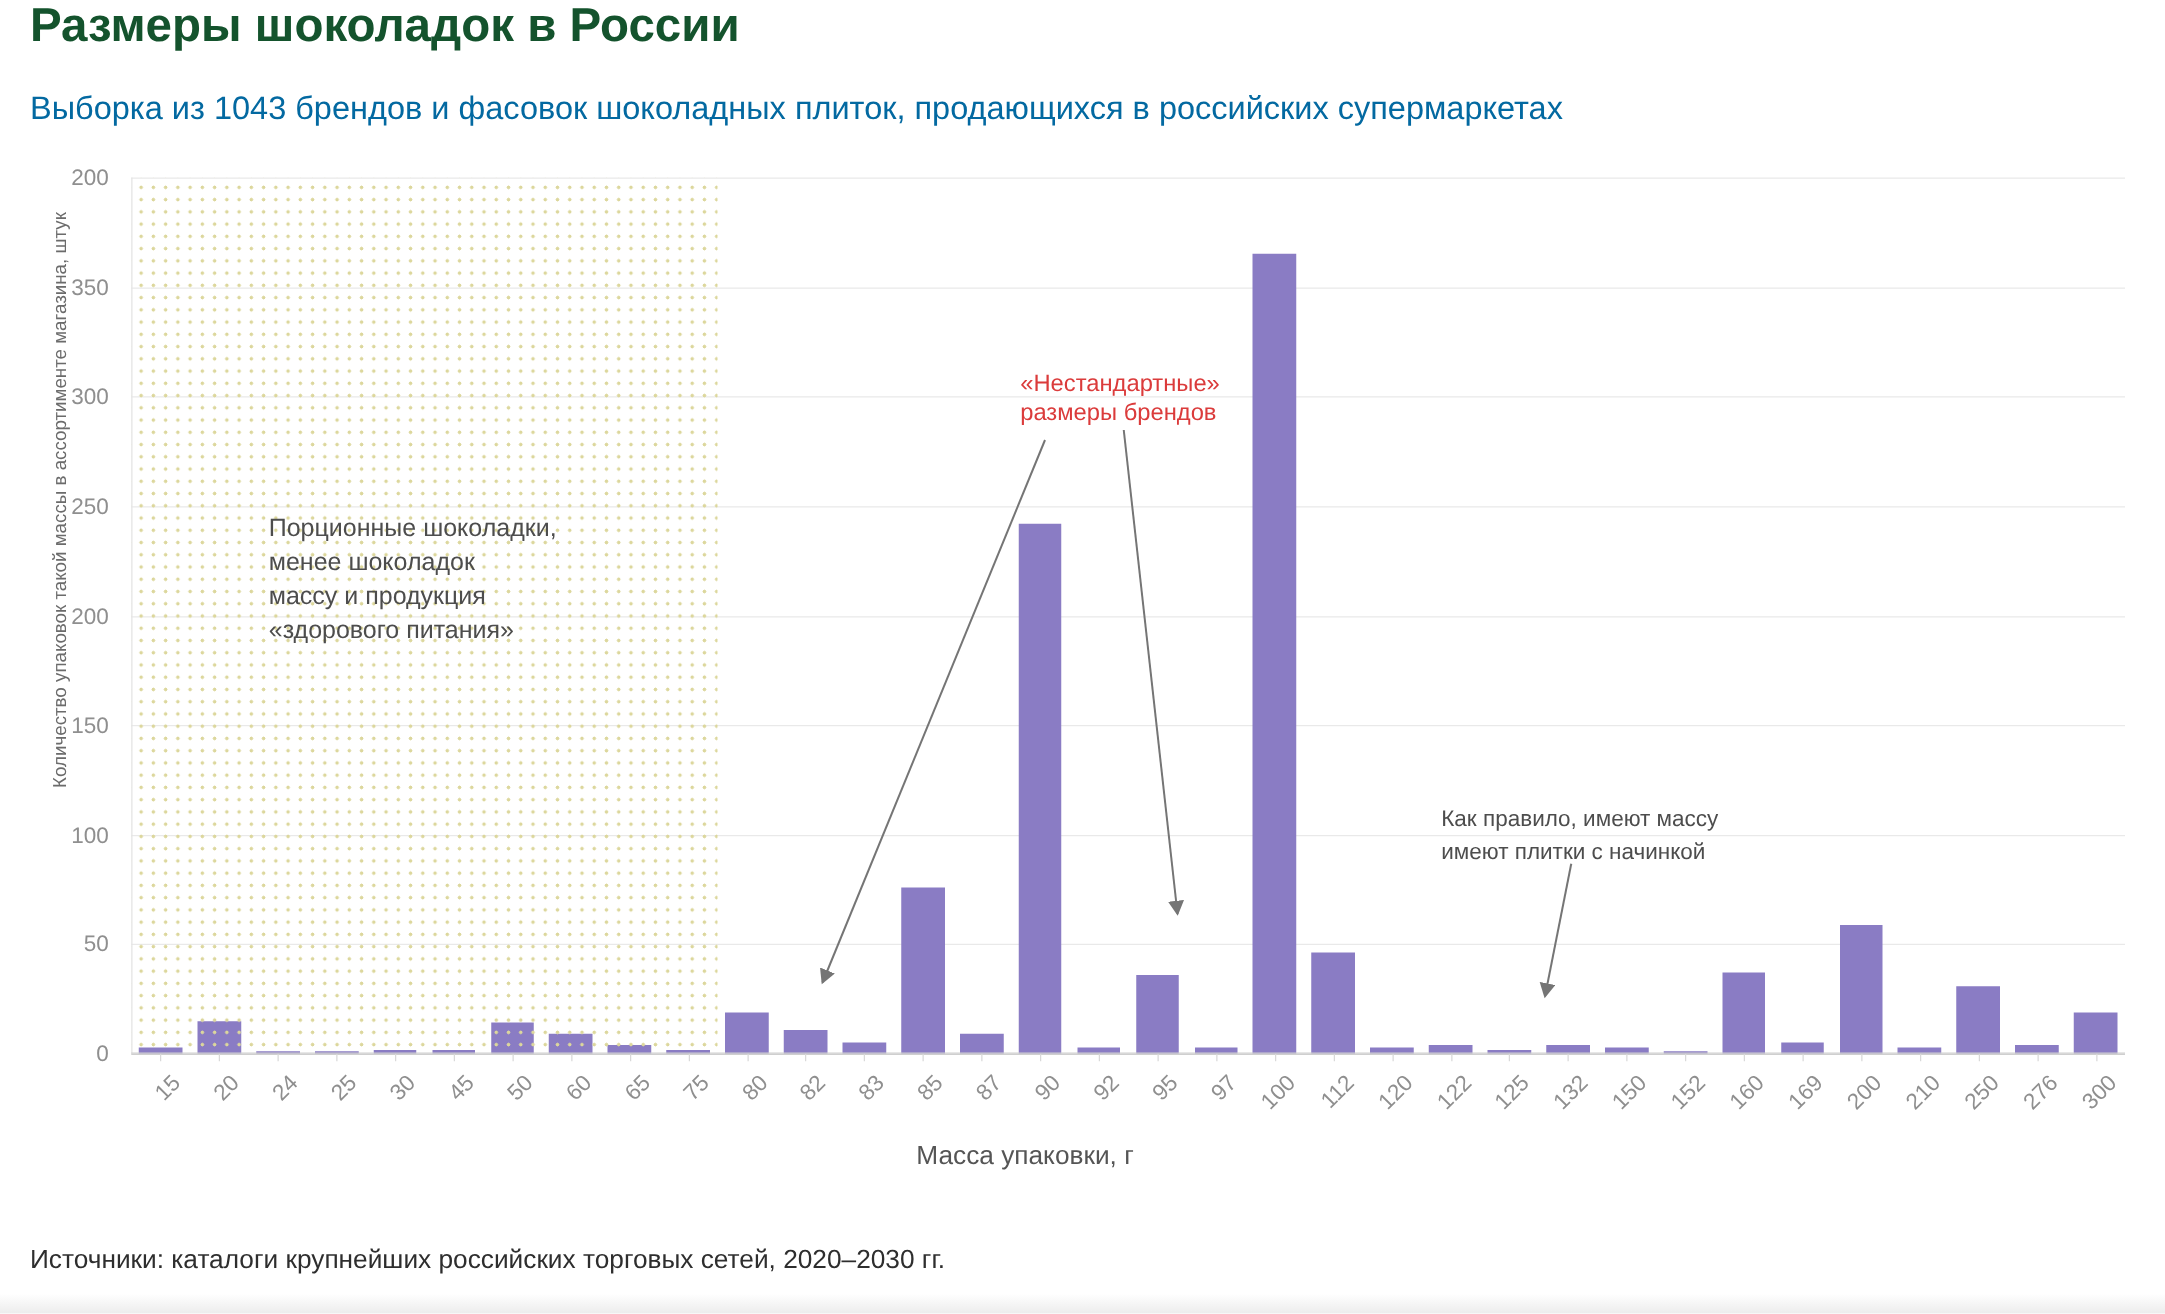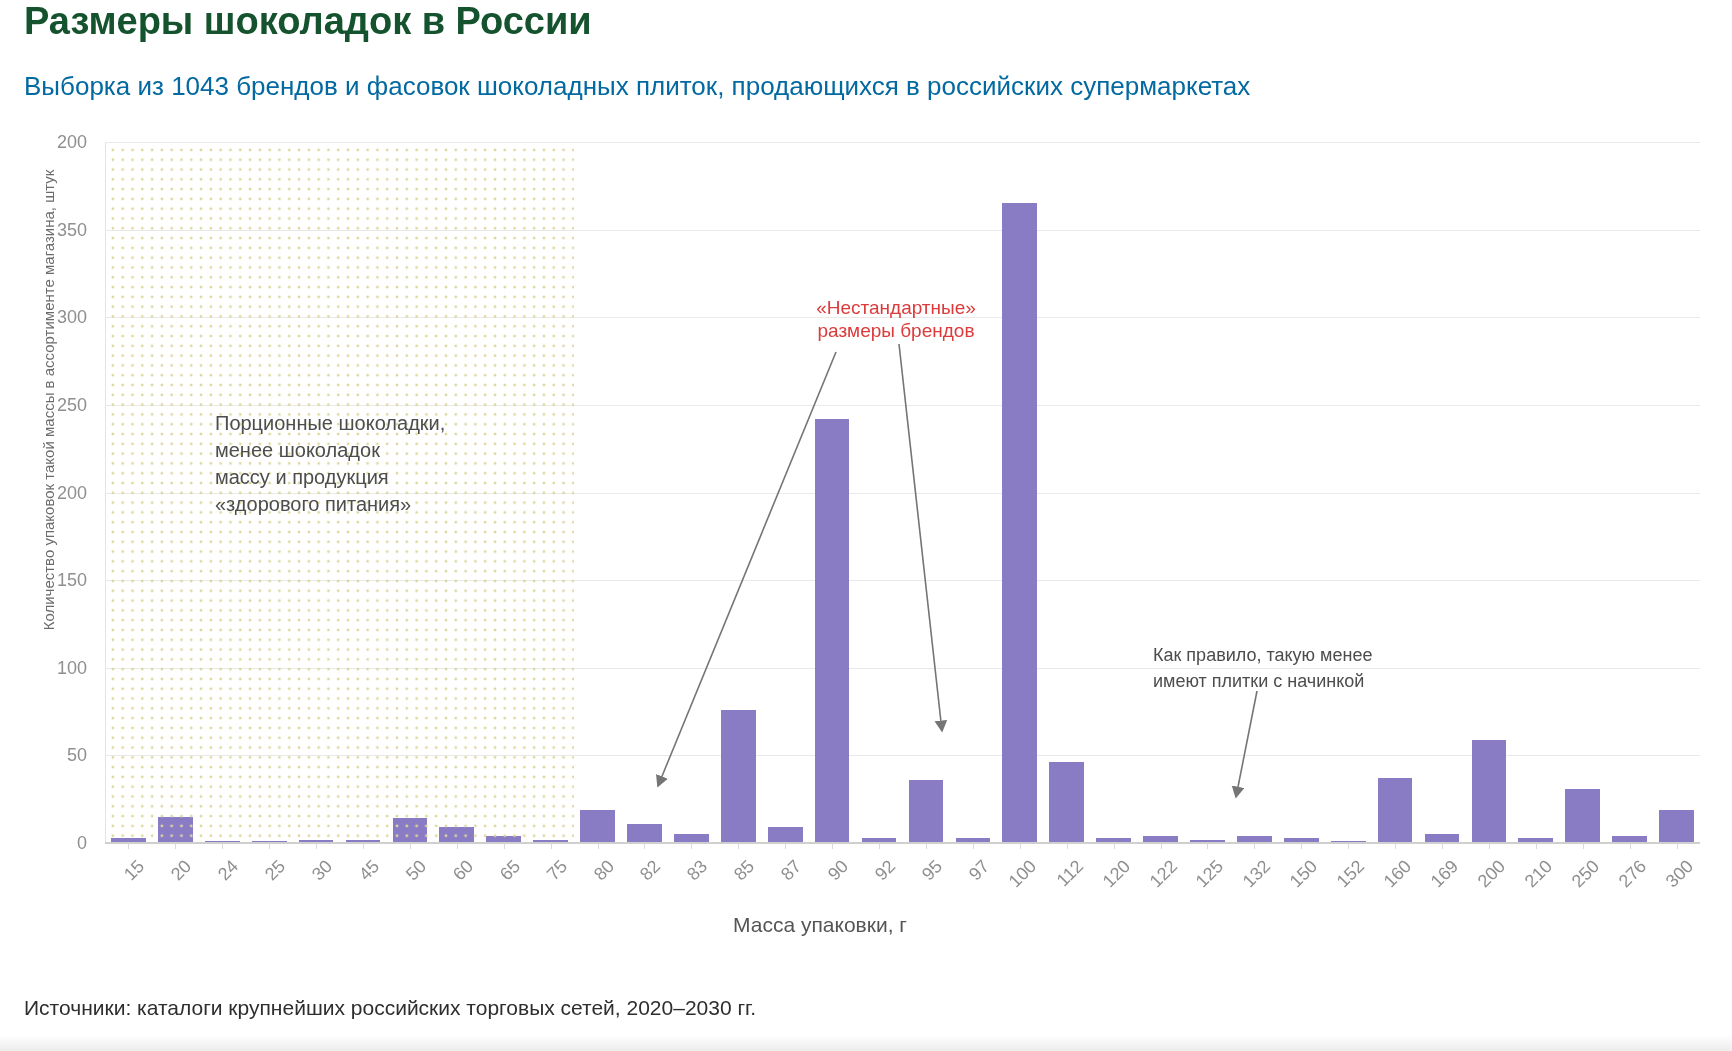--- a/index.html
+++ b/index.html
@@ -33,21 +33,21 @@
   .xtick-label { position:absolute; top:0; font-size:18px; color:#8f8f8f; white-space:nowrap;
     transform:translateX(-100%) rotate(-45deg); transform-origin:100% 0; }
 
   .yaxis-title { position:absolute; left:48px; top:400px; transform:translate(-50%,-50%) rotate(-90deg);
     white-space:nowrap; font-size:15px; color:#6b6b6b; }
   .xaxis-title { position:absolute; left:820px; top:913px; transform:translateX(-50%);
     font-size:21px; color:#555555; }
 
   .ann { position:absolute; z-index:8; }
   .ann-shaded { left:215px; top:410px; font-size:20px; line-height:27px; color:#4d4d4d; }
-  .ann-red { left:896px; top:296px; transform:translateX(-50%); text-align:center;
+  .ann-red { left:896px; top:296px; transform:translateX(-50%); 
     font-size:19px; line-height:23px; color:#db3b3b; }
   .ann-filled { left:1153px; top:642px; font-size:18px; line-height:26px; color:#4d4d4d; }
 
   .arrows { position:absolute; left:0; top:0; width:1732px; height:1051px; z-index:7; pointer-events:none; }
 
   .source { position:absolute; left:24px; top:996px; font-size:21px; color:#2e2e2e; }
   .logo { position:absolute; right:28px; top:988px; font-size:38px; font-weight:700; color:#0d0d0d; letter-spacing:0.5px; }
 </style>
 </head>
 <body>
@@ -213,21 +213,21 @@
     <div>массу и продукция</div>
     <div>«здорового питания»</div>
   </div>
 
   <div class="ann ann-red">
     <div>«Нестандартные»</div>
     <div>размеры брендов</div>
   </div>
 
   <div class="ann ann-filled">
-    <div>Как правило, такую менее</div>
+    <div>Как правило, имеют массу</div>
     <div>имеют плитки с начинкой</div>
   </div>
 
   <div class="xaxis-title">Масса упаковки, г</div>
 
   <div class="source">Источники: каталоги крупнейших российских торговых сетей, 2020–2030 гг.</div>
 
 </div>
 
 </body></html>

